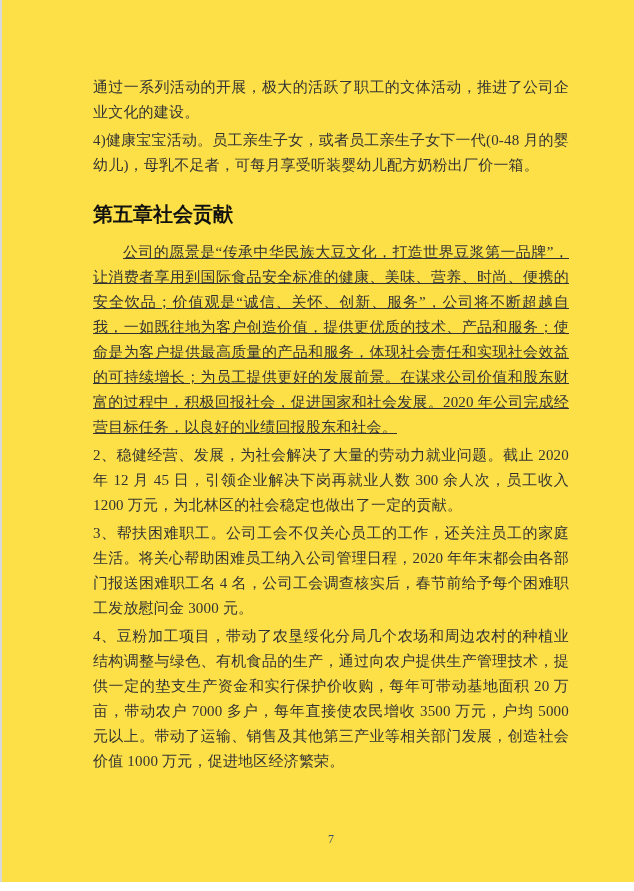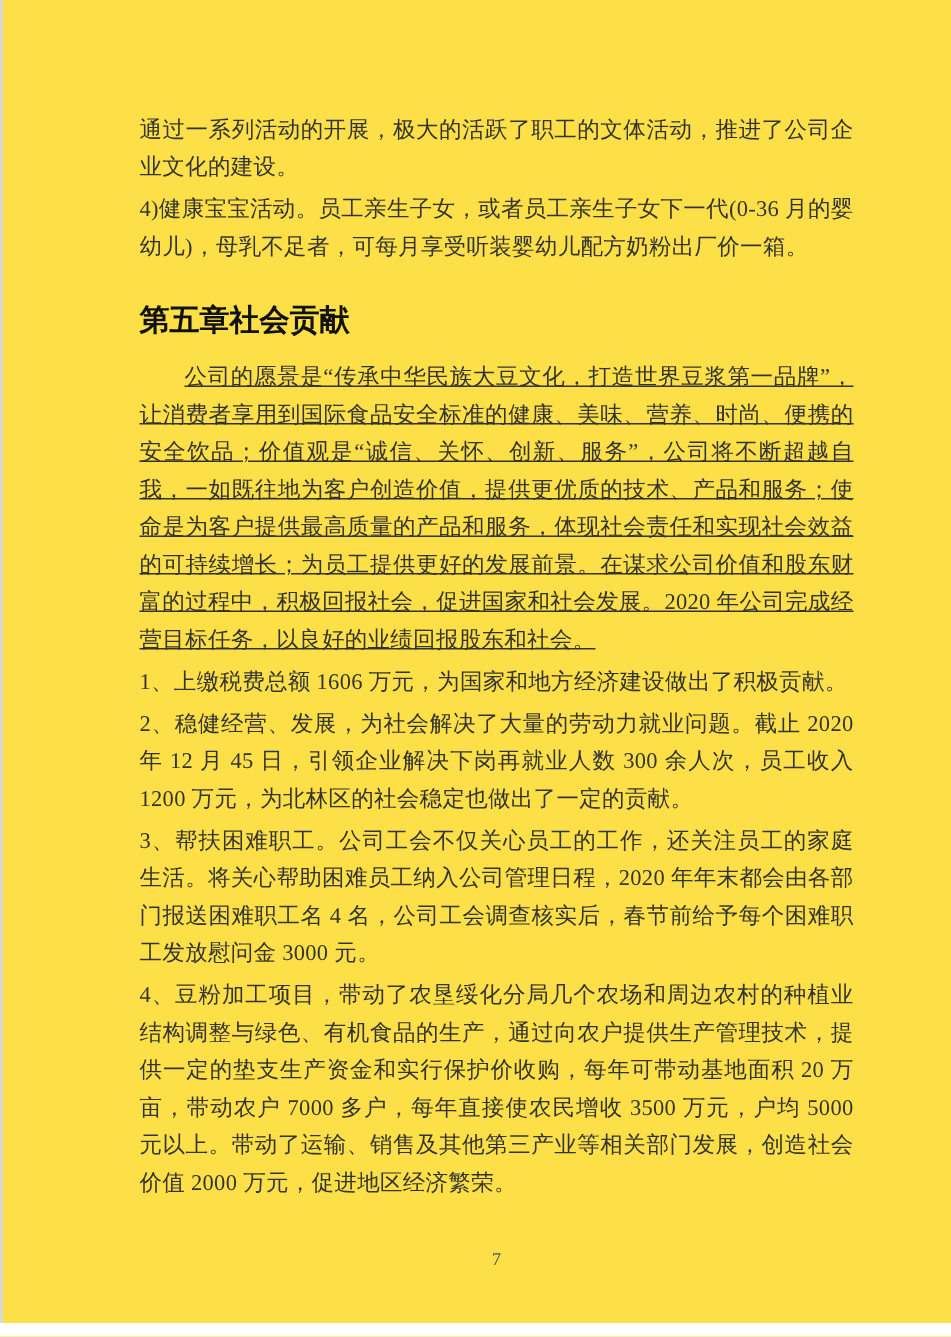--- a/index.html
+++ b/index.html
@@ -65,22 +65,21 @@
   }
 </style>
 </head>
 <body>
 
 <div class="page">
   <div class="page-edge"></div>
   <div class="content">
 
   <p class="body">通过一系列活动的开展，极大的活跃了职工的文体活动，推进了公司企业文化的建设。</p>
-      <p class="body">4)健康宝宝活动。员工亲生子女，或者员工亲生子女下一代(0-36 月的婴幼儿)，母乳不足者，可每月享受听装婴幼儿配方奶粉出厂价一箱。</p>
+      <p class="body">4)健康宝宝活动。员工亲生子女，或者员工亲生子女下一代(0-48 月的婴幼儿)，母乳不足者，可每月享受听装婴幼儿配方奶粉出厂价一箱。</p>
       <h2 class="heading">第五章社会贡献</h2>
       <p class="body indent">公司的愿景是“传承中华民族大豆文化，打造世界豆浆第一品牌”，让消费者享用到国际食品安全标准的健康、美味、营养、时尚、便携的安全饮品；价值观是“诚信、关怀、创新、服务”，公司将不断超越自我，一如既往地为客户创造价值，提供更优质的技术、产品和服务；使命是为客户提供最高质量的产品和服务，体现社会责任和实现社会效益的可持续增长；为员工提供更好的发展前景。在谋求公司价值和股东财富的过程中，积极回报社会，促进国家和社会发展。2020 年公司完成经营目标任务，以良好的业绩回报股东和社会。</p>
-      <p class="body">1、上缴税费总额 1606 万元，为国家和地方经济建设做出了积极贡献。</p>
       <p class="body">2、稳健经营、发展，为社会解决了大量的劳动力就业问题。截止 2020 年 12 月 45 日，引领企业解决下岗再就业人数 300 余人次，员工收入 1200 万元，为北林区的社会稳定也做出了一定的贡献。</p>
       <p class="body">3、帮扶困难职工。公司工会不仅关心员工的工作，还关注员工的家庭生活。将关心帮助困难员工纳入公司管理日程，2020 年年末都会由各部门报送困难职工名 4 名，公司工会调查核实后，春节前给予每个困难职工发放慰问金 3000 元。</p>
-      <p class="body">4、豆粉加工项目，带动了农垦绥化分局几个农场和周边农村的种植业结构调整与绿色、有机食品的生产，通过向农户提供生产管理技术，提供一定的垫支生产资金和实行保护价收购，每年可带动基地面积 20 万亩，带动农户 7000 多户，每年直接使农民增收 3500 万元，户均 5000 元以上。带动了运输、销售及其他第三产业等相关部门发展，创造社会价值 2000 万元，促进地区经济繁荣。</p>
+      <p class="body">4、豆粉加工项目，带动了农垦绥化分局几个农场和周边农村的种植业结构调整与绿色、有机食品的生产，通过向农户提供生产管理技术，提供一定的垫支生产资金和实行保护价收购，每年可带动基地面积 20 万亩，带动农户 7000 多户，每年直接使农民增收 3500 万元，户均 5000 元以上。带动了运输、销售及其他第三产业等相关部门发展，创造社会价值 1000 万元，促进地区经济繁荣。</p>
     </div>
   <div class="page-number">7</div>
 </div>
 
 </body></html>

